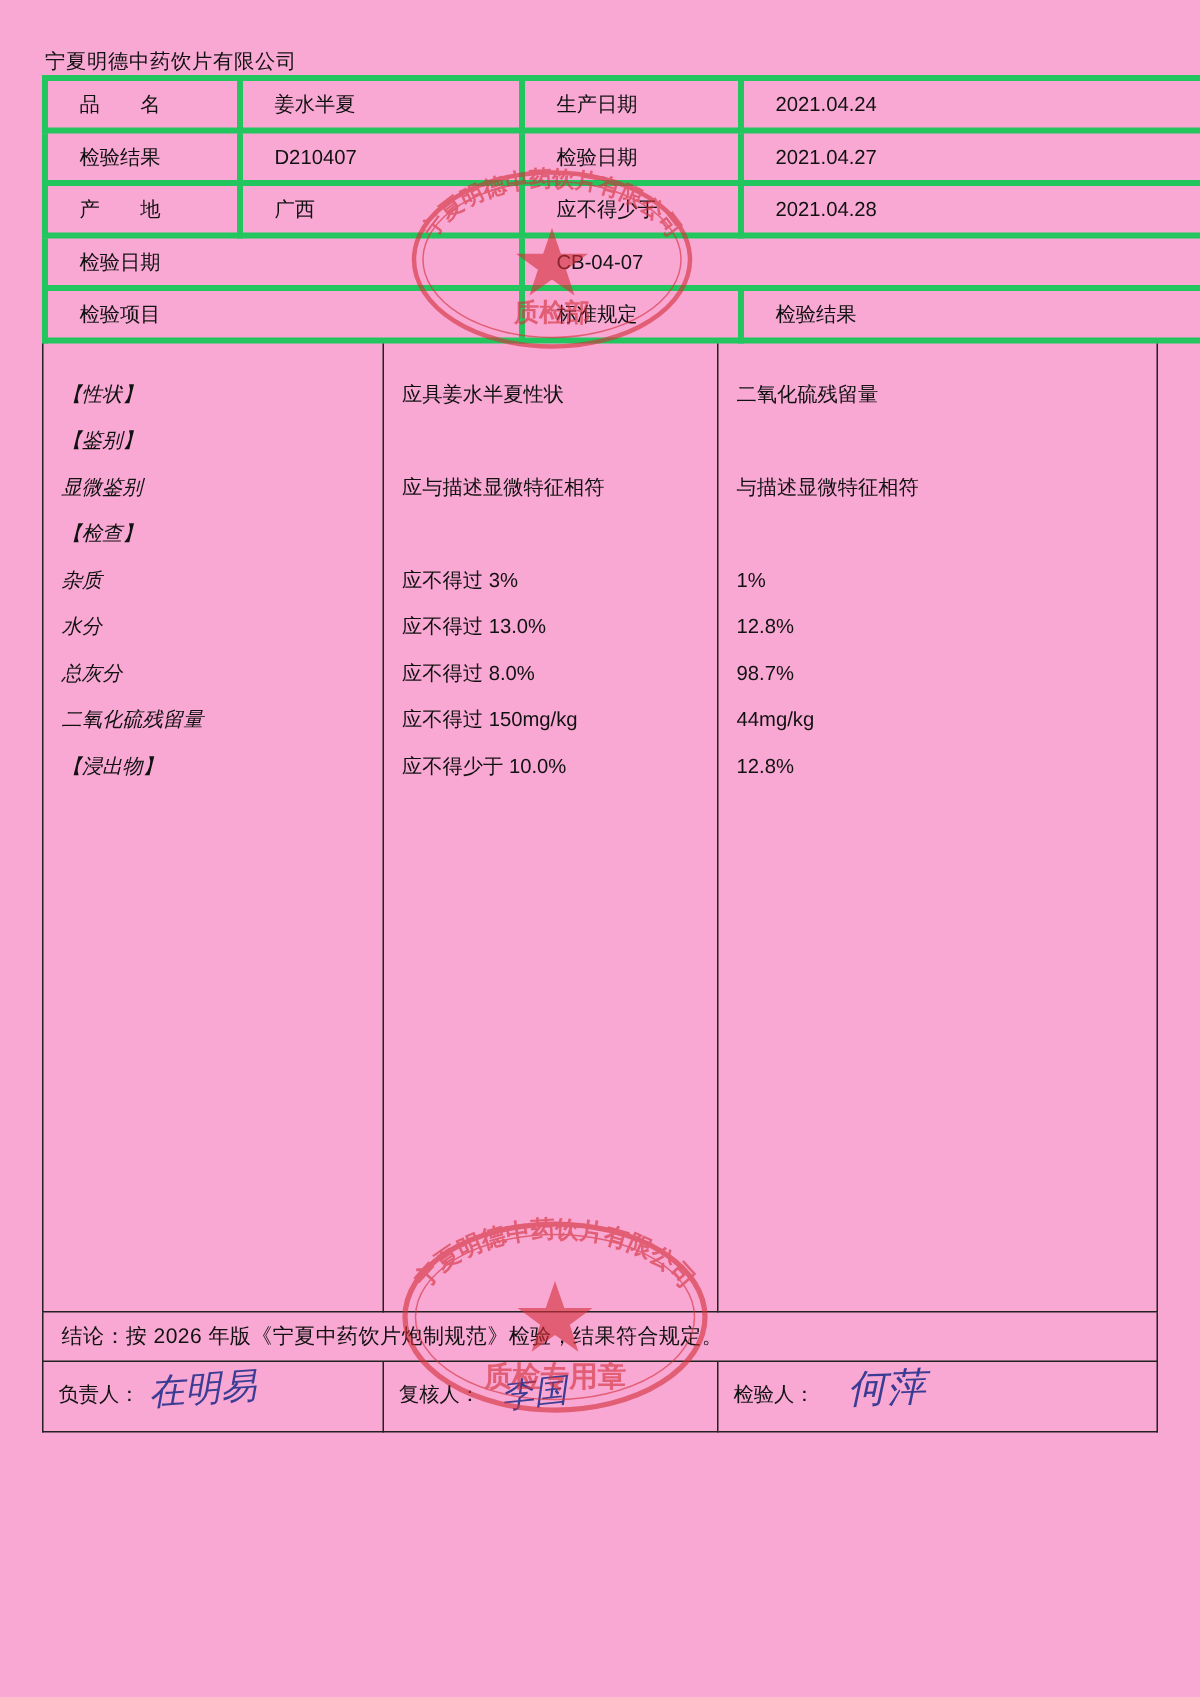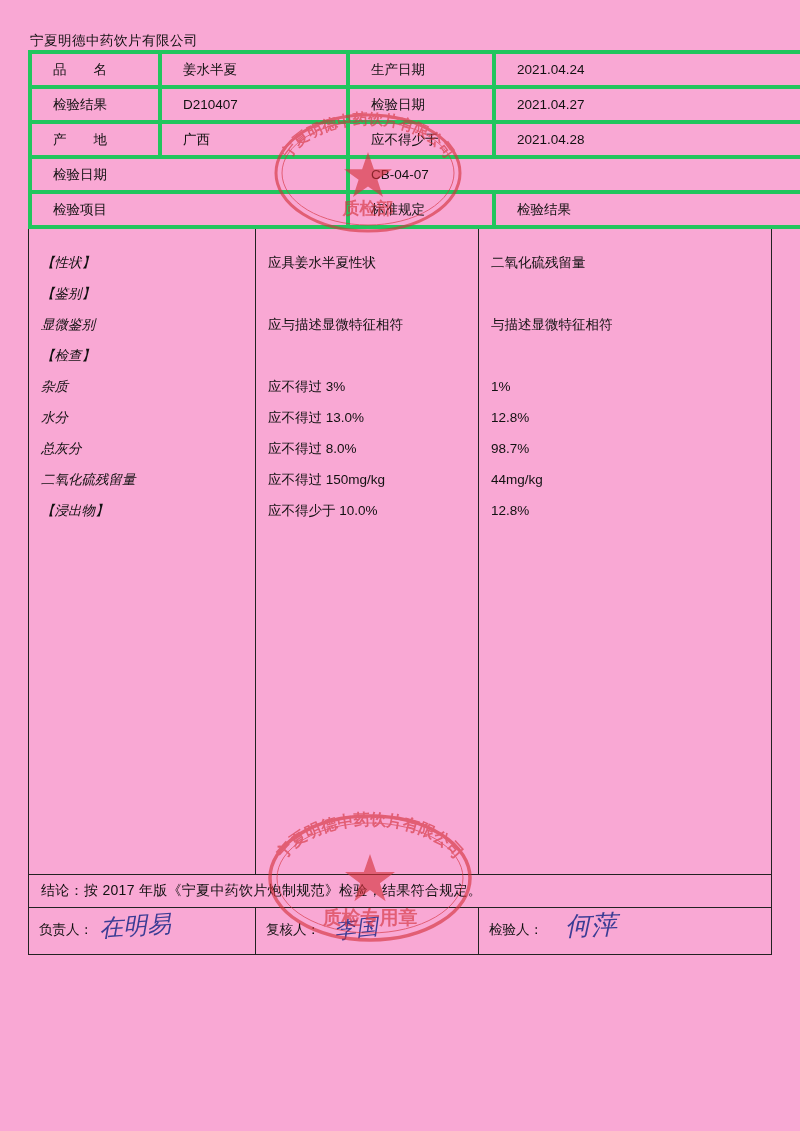--- a/index.html
+++ b/index.html
@@ -262,21 +262,21 @@
               <div class="item-line">98.7%</div>
               <div class="item-line">44mg/kg</div>
               <div class="item-line">12.8%</div>
             </div>
           </td>
         </tr>
       </tbody>
         </table>
     </div>
 
-    <div class="concl">结论：按 2017 年版《宁夏中药饮片炮制规范》检验，结果符合规定。</div>
+    <div class="concl">结论：按 2026 年版《宁夏中药饮片炮制规范》检验，结果符合规定。</div>
 
     <table class="sign">
       <tbody>
           <tr>
         <td style="width:226px;">
           <span class="sig-label">负责人：</span>
           <span class="sig-ink">在明易</span>
         </td>
         <td style="width:222px;">
           <span class="sig-label">复核人：</span>

